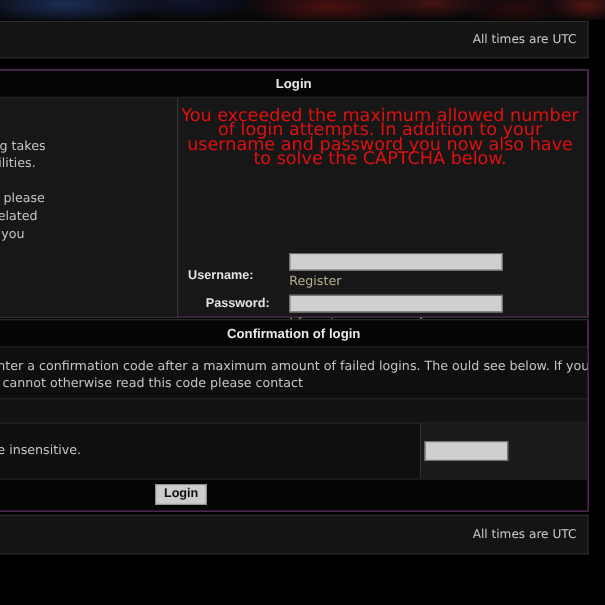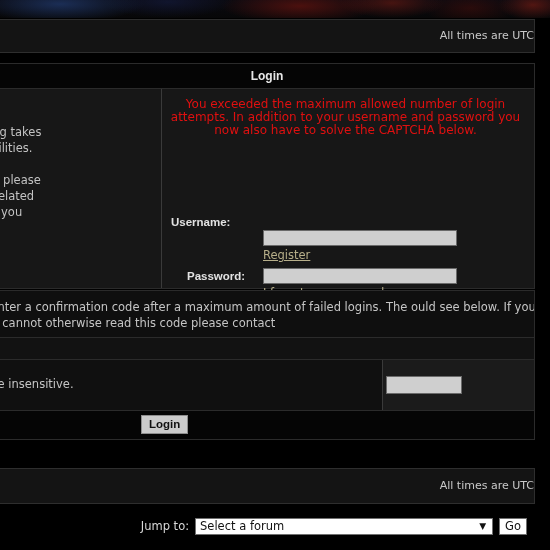--- a/index.html
+++ b/index.html
@@ -46,20 +46,21 @@
     box-sizing: border-box;
     border: 1px solid #2e2e2e;
     border-left: none;
     background: #121212;
   }
 
   .bar-times {
     height: 32px;
     line-height: 32px;
     text-align: right;
+    padding-right: 10px;
     color: #c9c9c9;
     font-size: 11px;
     background: #141414;
   }
 
   
   .lp {
     position: absolute;
     left: 0;
     width: 535px;
@@ -121,32 +122,32 @@
     left: 163px; top: 0;
     right: 0; bottom: 0;
   }
 
   .err {
     position: absolute;
     left: 0; top: 9px;
     width: 365px;
     text-align: center;
     color: #e01010;
-    font-size: 12px;
+    font-size: 16px;
     line-height: 13px;
   }
 
   .field-label {
     position: absolute;
     font-weight: bold;
     font-size: 11.5px;
     color: #e2e2e2;
     font-family: "Liberation Sans", sans-serif;
   }
-  .lbl-user { left: 8px; top: 127px; }
+  .lbl-user { left: 8px; top: 156px; }
   .lbl-pass { left: 24px; top: 181px; }
 
   .txtin {
     position: absolute;
     width: 192px;
     height: 14px;
     background: #cfcfcf;
     border: 1px solid #6a6a6a;
     box-sizing: content-box;
     padding: 0;
@@ -154,21 +155,21 @@
   .in-user { left: 100px; top: 141px; }
   .in-pass { left: 100px; top: 179px; }
 
   .sub-link {
     position: absolute;
     left: 100px;
     color: #b7af8a;
     font-size: 11.5px;
     line-height: 13px;
   }
-  .lnk-register { top: 160px; text-decoration: underline; }
+  .lnk-register { top: 160px; }
   .lnk-forgot   { top: 198px; }
   .lnk-resend   { top: 211px; }
 
   .cbrow {
     position: absolute;
     left: 105px;
     display: flex;
     align-items: center;
     gap: 9px;
   }
@@ -369,20 +370,21 @@
         <div class="cbrow cb-hide">
           <span class="cbox"></span>
           <span class="cbtxt">Hide my online status this session</span>
         </div>
       </div>
 
     </div>
   </div>
 
   <div class="lp" style="top:290px;">
+    <div class="panel-head">Confirmation of login</div>
 
     <div class="conf-body">
       <div class="conf-intro">
         <p>board requires you to enter a confirmation code after a maximum amount of failed logins. The ould see below. If you are visually impaired or cannot otherwise read this code please contact</p>
       </div>
 
       <div class="captcha-row"></div>
 
       <div class="code-row">
         <div class="code-left">
@@ -396,22 +398,14 @@
       <div class="submit-row">
         <button class="btn-login">Login</button>
       </div>
     </div>
   </div>
 
   <div class="panel bar-times" style="top:468px;height:36px;line-height:34px;">
     <span>All times are UTC</span>
   </div>
 
-  <div class="jump-row">
-    <span class="jump-label">Jump to:</span>
-    <div class="jump-select">
-      <span>Select a forum</span>
-      <span class="chev">▼</span>
-    </div>
-    <button class="btn-go">Go</button>
-  </div>
 
 </div>
 
 </body></html>

